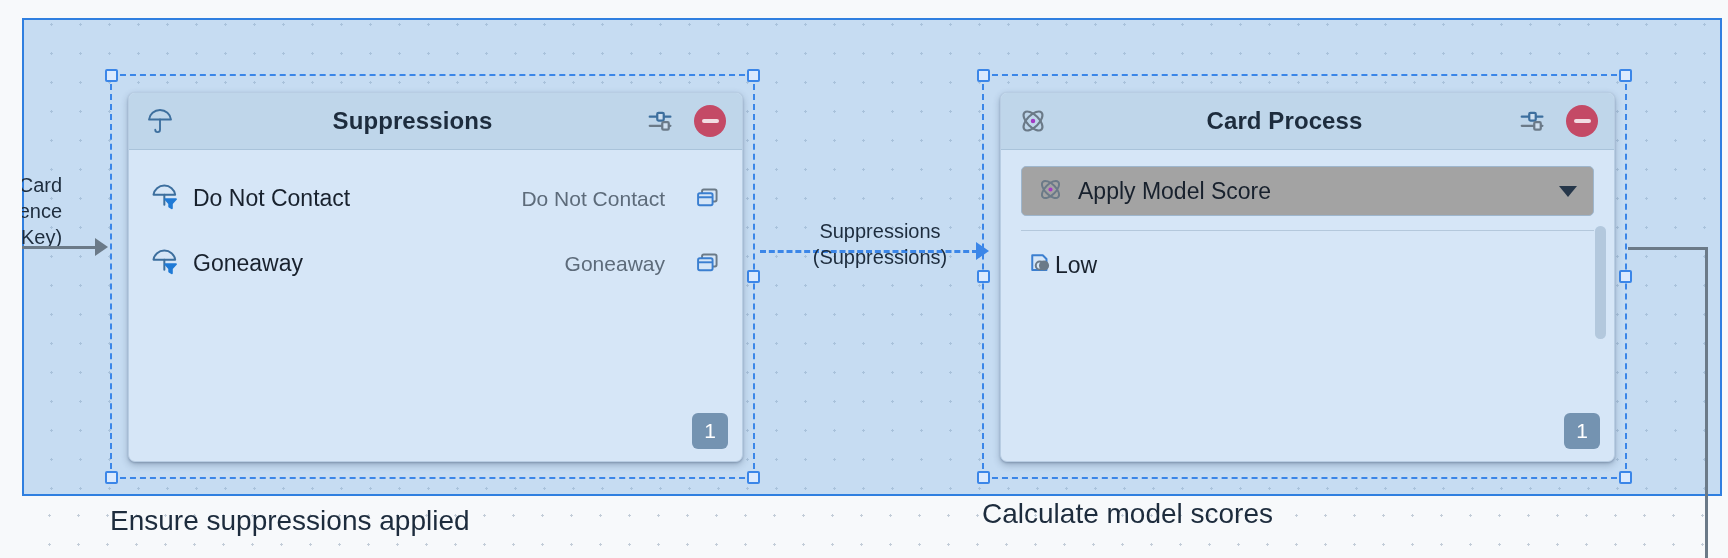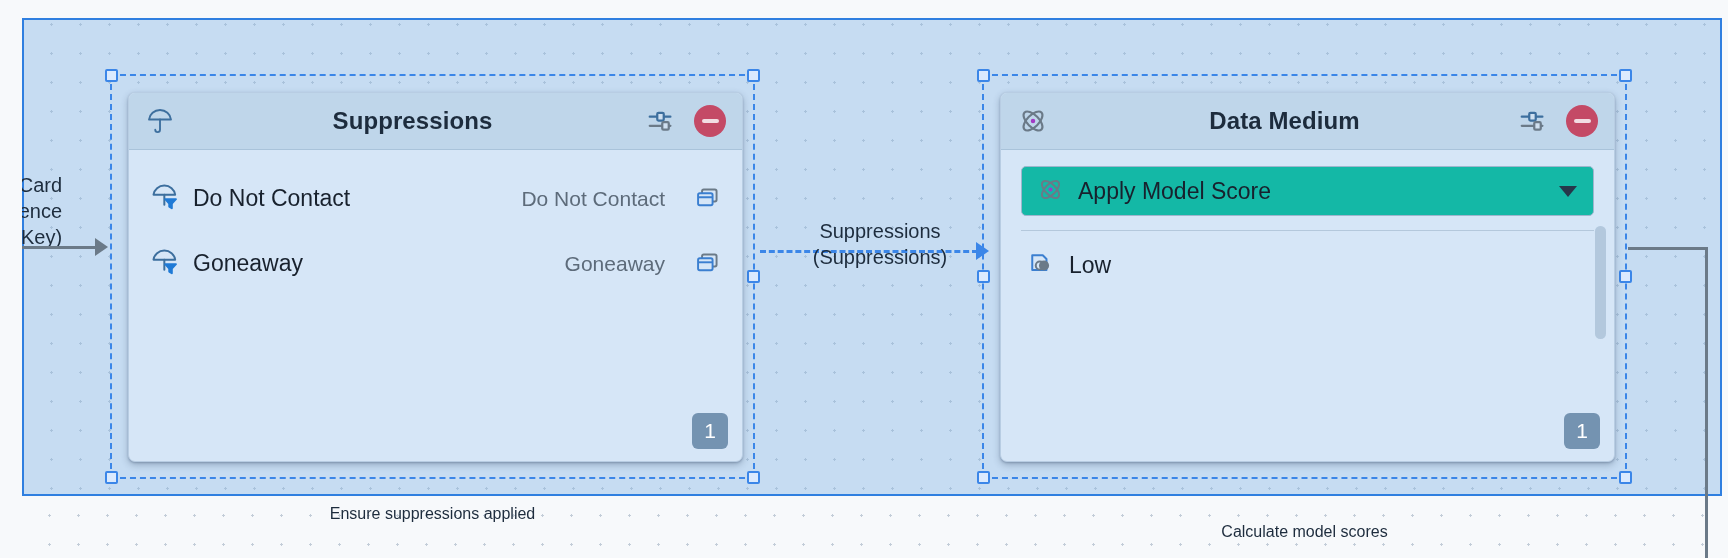--- a/index.html
+++ b/index.html
@@ -121,21 +121,21 @@
     padding-right: 16px;
   }
 
   
   .dropdown {
     display: flex;
     align-items: center;
     gap: 13px;
     height: 50px;
     padding: 0 14px;
-    background: #14b8a6;
+    background: #a3a3a3;
     border: 1px solid #9eb6cd;
     border-radius: 5px;
     cursor: pointer;
   }
   .dropdown-label {
     flex: 1;
     font-size: 23px;
     color: #18212d;
   }
   .chev {
@@ -148,21 +148,20 @@
 
   .divider {
     height: 1px;
     background: #b4c8dc;
     margin: 14px 0 6px 0;
   }
 
   .mrow {
     display: flex;
     align-items: center;
-    gap: 14px;
     height: 57px;
     padding-left: 6px;
   }
   .mrow-label { font-size: 23px; color: #18212d; }
 
   
   .vscroll {
     position: absolute;
     right: 8px; top: 76px;
     width: 11px; height: 113px;
@@ -185,24 +184,24 @@
     background: #7493b1;
     border-radius: 6px;
     color: #ffffff;
     font-size: 21px;
     display: flex; align-items: center; justify-content: center;
   }
 
   
   .group-caption {
     position: absolute;
-    font-size: 16px;
+    font-size: 28px;
     color: #1d2c3d;
     white-space: nowrap;
-    text-align: center;
+    text-align: left;
   }
 
   
   .conn-label {
     position: absolute;
     font-size: 20px;
     color: #1d2c3d;
     text-align: center;
     line-height: 1.28;
     white-space: nowrap;
@@ -357,21 +356,21 @@
 
   <div class="card" style="left:1000px; top:92px; width:615px; height:370px;">
     <div class="card-header">
       <div class="hdr-icon">
         <svg width="32" height="32" viewBox="0 0 24 24" fill="none" stroke="#6b7a88" stroke-width="1.6">
           <ellipse cx="12" cy="12" rx="4.4" ry="9" transform="rotate(45 12 12)"></ellipse>
           <ellipse cx="12" cy="12" rx="4.4" ry="9" transform="rotate(-45 12 12)"></ellipse>
           <circle cx="12" cy="12" r="1.7" fill="#a23bc4" stroke="none"></circle>
         </svg>
       </div>
-      <div class="card-title">Data Medium</div>
+      <div class="card-title">Card Process</div>
       <div class="hdr-actions">
         <div class="icon-btn">
           <svg width="30" height="30" viewBox="0 0 24 24" fill="none" stroke-width="1.8" stroke-linecap="round">
             <line x1="3" y1="8.5" x2="19.5" y2="8.5" stroke="#3d6f9e"></line>
             <rect x="9" y="5.4" width="5.2" height="6.2" rx="1" fill="#cfe0f0" stroke="#3d6f9e"></rect>
             <line x1="3" y1="15.8" x2="19.5" y2="15.8" stroke="#6b7a88"></line>
             <rect x="13" y="12.9" width="5.2" height="6" rx="1" fill="#cfe0f0" stroke="#6b7a88"></rect>
           </svg>
         </div>
         <div class="remove-btn"></div>
@@ -411,17 +410,17 @@
       </div>
     </div>
 
     <div class="badge">1</div>
   </div>
 
   <div class="solid-line-gray" style="left:1628px; top:247px; width:80px; height:3px;"></div>
   <div class="solid-line-gray" style="left:1705px; top:247px; width:3px; height:311px;"></div>
 
   <div class="group-caption" style="left:110px; top:505px; width:645px;">Ensure suppressions applied</div>
-  <div class="group-caption" style="left:982px; top:523px; width:645px;">Calculate model scores</div>
+  <div class="group-caption" style="left:982px; top:498px; width:645px;">Calculate model scores</div>
 
   <div class="left-strip"></div>
 
 </div>
 
 </body></html>

